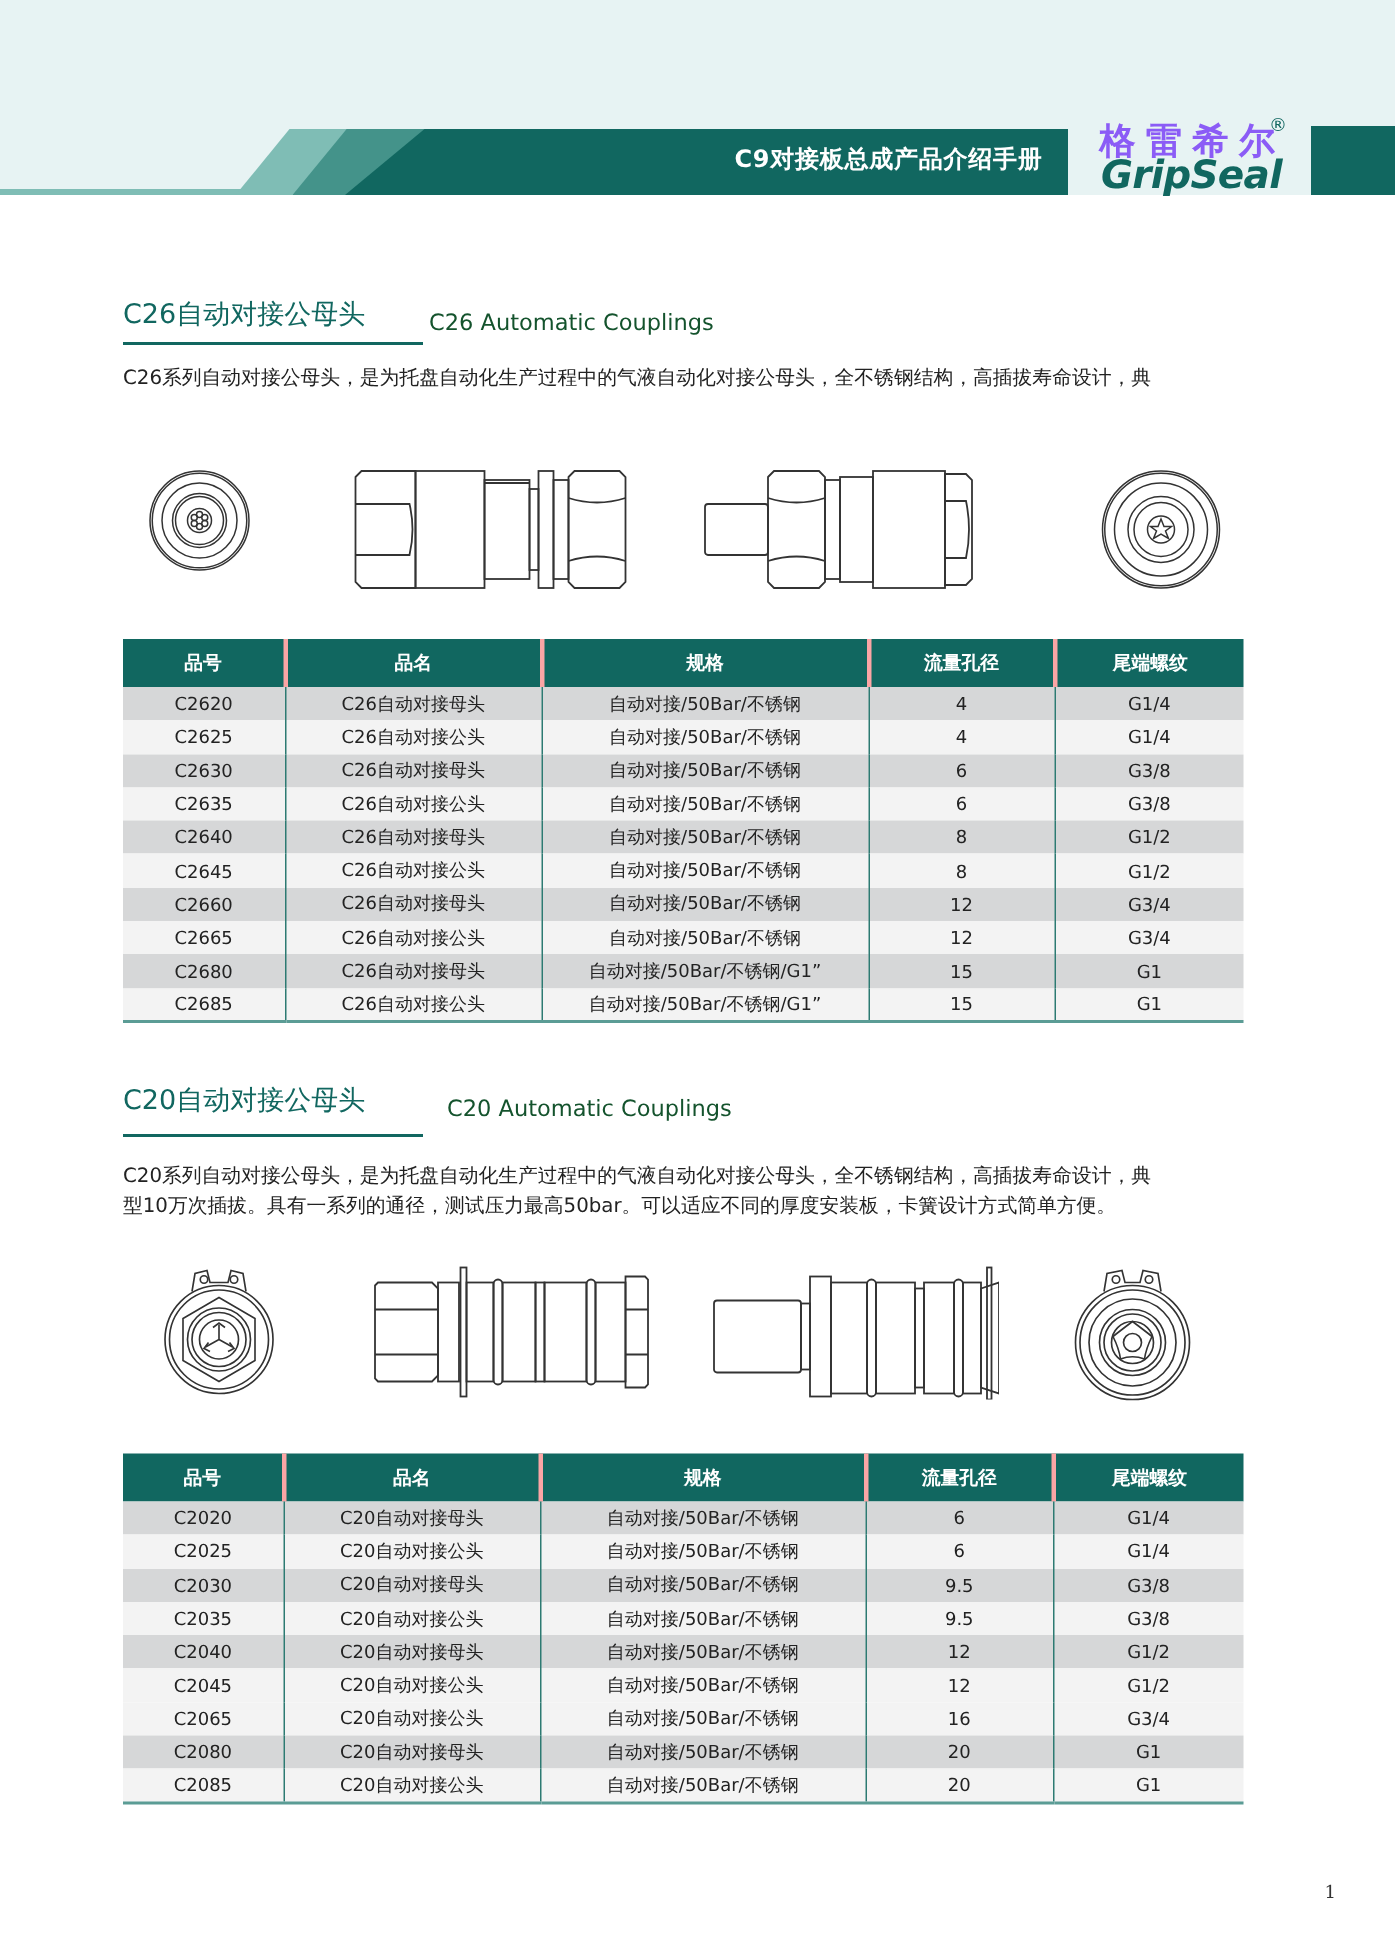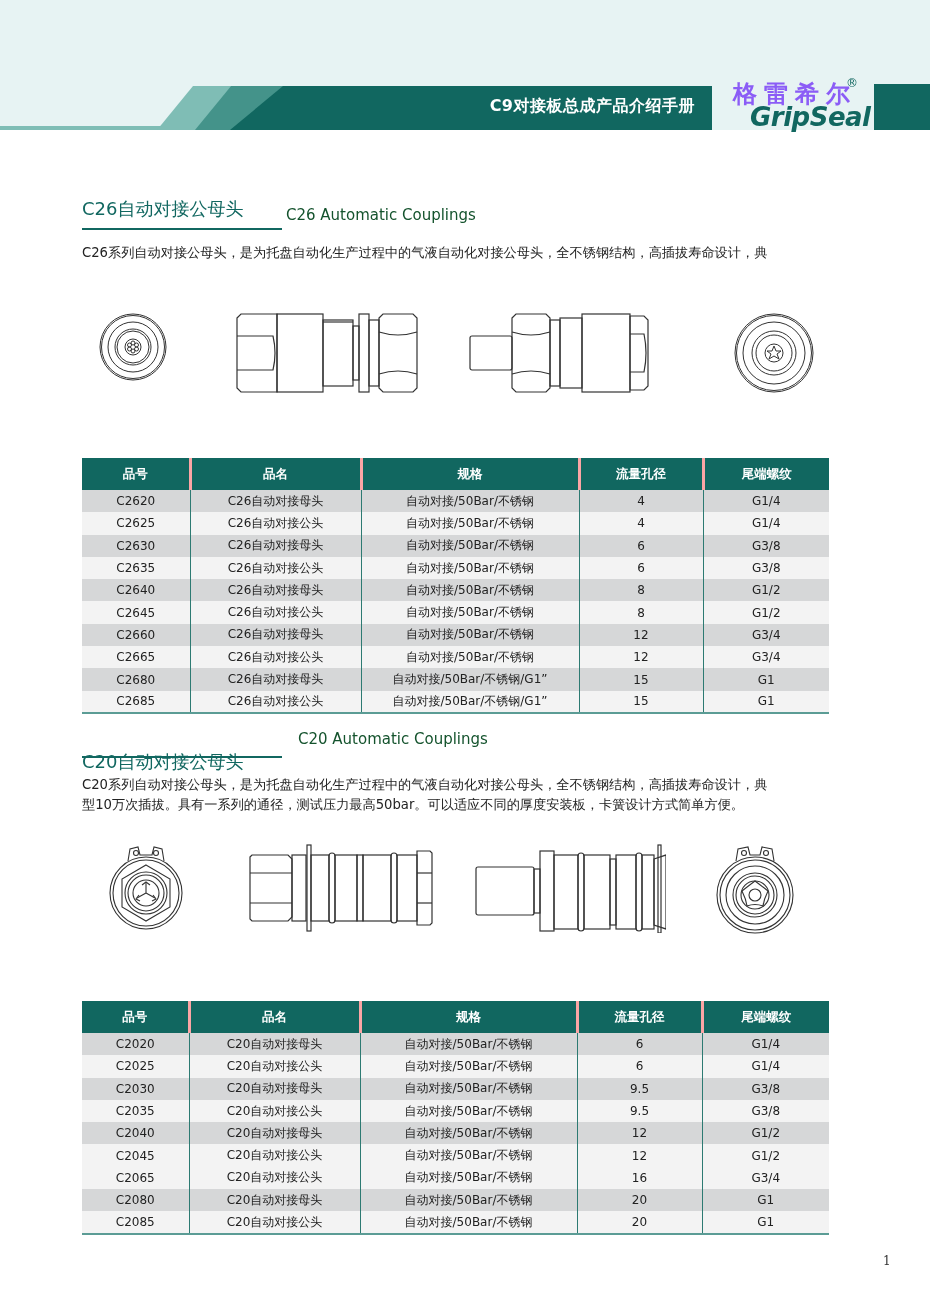--- a/index.html
+++ b/index.html
@@ -10,32 +10,32 @@
   .hdr-bg { position:absolute; left:0; top:0; width:930px; height:130px; background:#e7f3f3; }
   .hdr-line { position:absolute; left:0; top:126px; width:170px; height:4px; background:#7fbdb5; }
   .hdr-band { position:absolute; top:86px; height:44px; }
   .band1 { left:157px; width:90px; background:#7fbdb5; clip-path:polygon(40% 0,100% 0,100% 100%,0 100%); }
   .band2 { left:195px; width:95px; background:#44938a; clip-path:polygon(38% 0,100% 0,100% 100%,0 100%); }
   .band3 { left:230px; width:482px; background:#116760; clip-path:polygon(11% 0,100% 0,100% 100%,0 100%); }
   .hdr-title { position:absolute; left:440px; top:96px; width:255px; text-align:right; color:#fff; font-size:16px; font-weight:bold; letter-spacing:0.5px; }
   .hdr-right-block { position:absolute; left:874px; top:84px; width:56px; height:46px; background:#116760; }
   .logo-cn { position:absolute; left:733px; top:78px; font-size:24px; font-weight:bold; color:#8b5cf6; letter-spacing:7px; }
   .logo-reg { position:absolute; left:846px; top:76px; font-size:12px; color:#116760; }
-  .logo-en { position:absolute; left:734px; top:102px; font-size:26px; font-weight:bold; font-style:italic; color:#116760; letter-spacing:-0.5px;margin-left:16px; }
+  .logo-en { position:absolute; left:734px; top:102px; font-size:26px; font-weight:bold; font-style:italic; color:#116760; letter-spacing:-0.5px; }
 
   
   .sec-title { position:absolute; left:82px; font-size:18px; font-weight:normal; color:#116760; }
   .sec-sub { position:absolute; font-size:15px; color:#14532d; }
   .sec-underline { position:absolute; left:82px; width:200px; height:2px; background:#116760; }
   .sec-desc { position:absolute; left:82px; width:760px; font-size:13.2px; line-height:20px; color:#222; }
 
   .drawing { position:absolute; }
 
   
-  .tbl { position:absolute; left:82px; width:747px; border-collapse:collapse; table-layout:fixed; font-size:12px;margin-top:32px; }
+  .tbl { position:absolute; left:82px; width:747px; border-collapse:collapse; table-layout:fixed; font-size:12px; }
   .tbl th { background:#116760; color:#fff; font-weight:bold; font-size:12.5px; height:32px; text-align:center; border-left:3px solid #fca5a5; }
   .tbl th:first-child { border-left:none; }
   .tbl td { height:22.3px; text-align:center; color:#222; border-left:1px solid #2d7a72; padding:0; }
   .tbl td:first-child { border-left:none; }
   .tbl tr.odd td { background:#d6d7d8; }
   .tbl tr.even td { background:#f3f3f3; }
   .tbl tr:last-child td { border-bottom:2px solid #5b9c95; }
 
   .page-num { position:absolute; left:883px; top:1254px; font-size:12px; color:#333; font-family:"DejaVu Serif", serif; }
 </style>
@@ -192,21 +192,21 @@
     <tr class="even">
         <td>C2685</td>
         <td>C26自动对接公头</td>
         <td>自动对接/50Bar/不锈钢/G1”</td>
         <td>15</td>
         <td>G1</td>
       </tr>
   </tbody>
 </table>
 
-<div class="sec-title" style="top:721px;margin-top:29px;">C20自动对接公母头</div>
+<div class="sec-title" style="top:721px;">C20自动对接公母头</div>
 <div class="sec-sub" style="left:298px; top:730px;">C20 Automatic Couplings</div>
 <div class="sec-underline" style="top:756px;"></div>
 <div class="sec-desc" style="top:775px;">
   <div>C20系列自动对接公母头，是为托盘自动化生产过程中的气液自动化对接公母头，全不锈钢结构，高插拔寿命设计，典</div>
   <div>型10万次插拔。具有一系列的通径，测试压力最高50bar。可以适应不同的厚度安装板，卡簧设计方式简单方便。</div>
 </div>
 
 <svg class="drawing" style="left:108px; top:843px;" width="76" height="90" viewBox="0 0 76 90" fill="none" stroke="#333" stroke-width="1.1">
   <path d="M20 18 L22 6 L30 4 L32 12 L44 12 L46 4 L54 6 L56 18"></path>
   <circle cx="28" cy="10" r="2.5"></circle>

